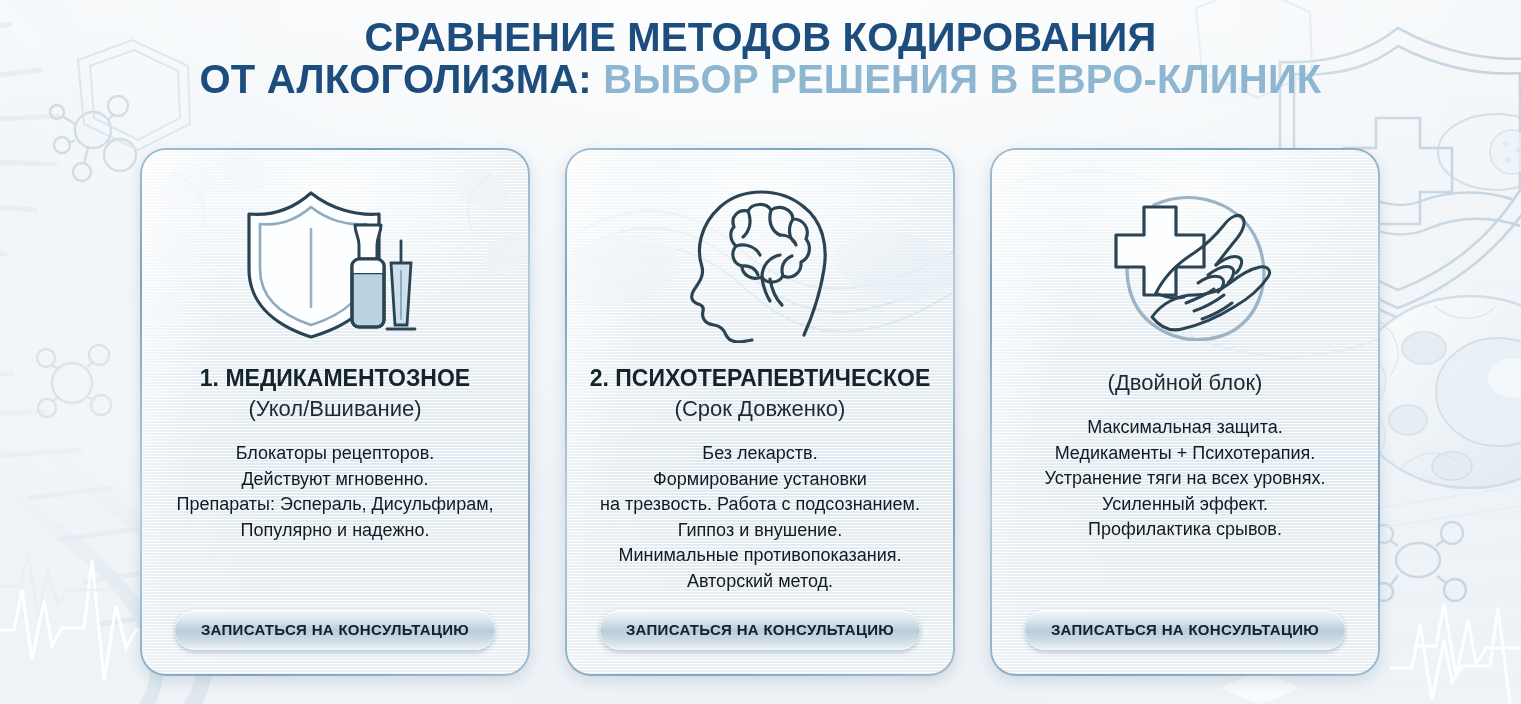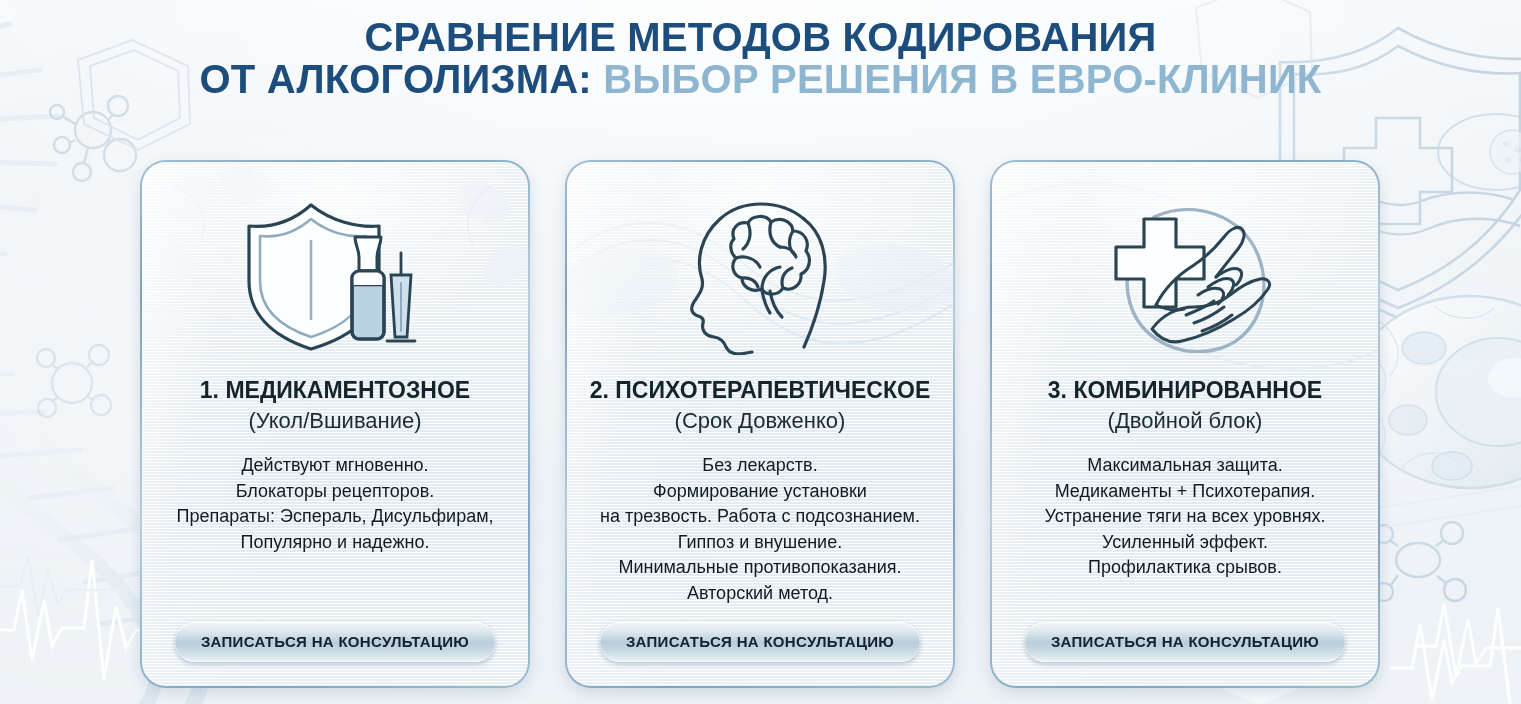--- a/index.html
+++ b/index.html
@@ -56,21 +56,21 @@
   }
   .headline .line1 { color: #1c4d7d; }
   .headline .line2 { }
   .headline .dark  { color: #1c4d7d; }
   .headline .light { color: #8fb6d1; }
 
   
   .cards {
     position: absolute;
     left: 140px;
-    top: 160px;
+    top: 148px;
     width: 1240px;
     height: 528px;
     display: flex;
     justify-content: space-between;
     z-index: 4;
   }
   .card {
     position: relative;
     width: 390px;
     height: 100%;
@@ -385,22 +385,22 @@
               <line x1="0" y1="88" x2="28" y2="88"></line>
               <line x1="14" y1="30" x2="14" y2="78" stroke="#8fabc0" stroke-width="2"></line>
             </g>
           </svg>
         </div>
 
         <div class="card-title">1. МЕДИКАМЕНТОЗНОЕ</div>
         <div class="card-subtitle">(Укол/Вшивание)</div>
 
         <div class="card-body">
+          <span class="bl">Блокаторы рецепторов.</span>
           <span class="bl">Действуют мгновенно.</span>
-          <span class="bl">Блокаторы рецепторов.</span>
           <span class="bl">Препараты: Эспераль, Дисульфирам,</span>
           <span class="bl">Популярно и надежно.</span>
         </div>
 
         <button class="cta">ЗАПИСАТЬСЯ НА КОНСУЛЬТАЦИЮ</button>
       </div>
     </div>
 
     <div class="card">
       <div class="card-inner">
@@ -498,21 +498,20 @@
                        C 140 32, 148 28, 152 32 C 156 36, 154 44, 148 52
                        C 140 62, 132 72, 126 80"></path>
               <path d="M126 80 C 134 74, 142 70, 148 72 C 154 74, 152 82, 146 88"></path>
               <path d="M118 90 C 126 84, 134 80, 140 82 C 146 84, 144 92, 138 98"></path>
               <path d="M108 98 C 116 92, 124 90, 130 92 C 136 95, 134 102, 128 107"></path>
               <path d="M66 108 C 74 112, 84 114, 94 112"></path>
             </g>
           </svg>
         </div>
 
-        <div class="card-title">3. КОМБИНИРОВАННОЕ</div>
         <div class="card-subtitle">(Двойной блок)</div>
 
         <div class="card-body">
           <span class="bl">Максимальная защита.</span>
           <span class="bl">Медикаменты + Психотерапия.</span>
           <span class="bl">Устранение тяги на всех уровнях.</span>
           <span class="bl">Усиленный эффект.</span>
           <span class="bl">Профилактика срывов.</span>
         </div>
 

